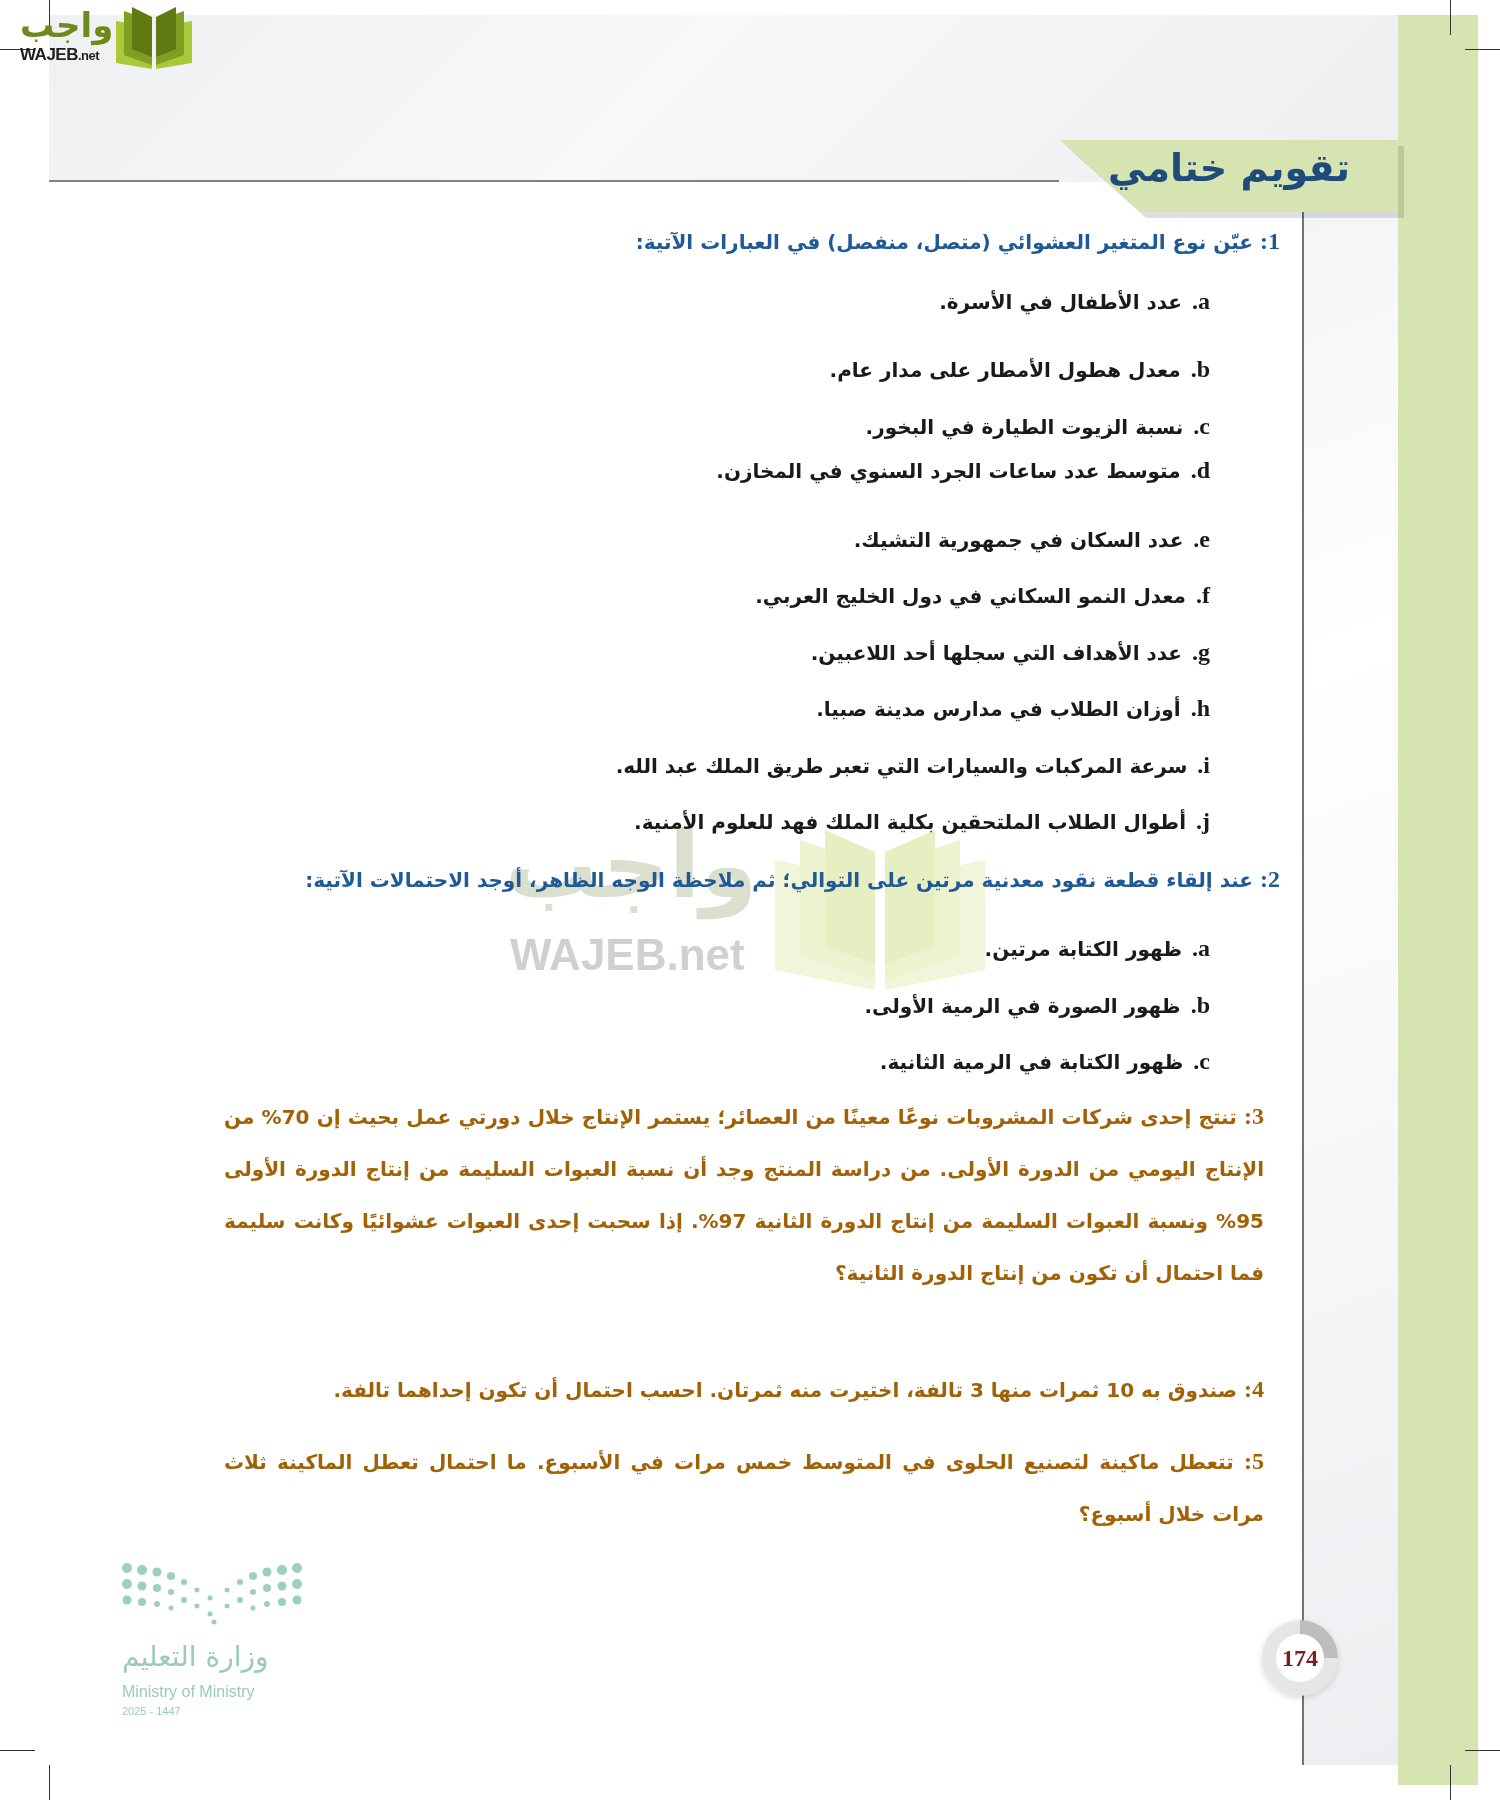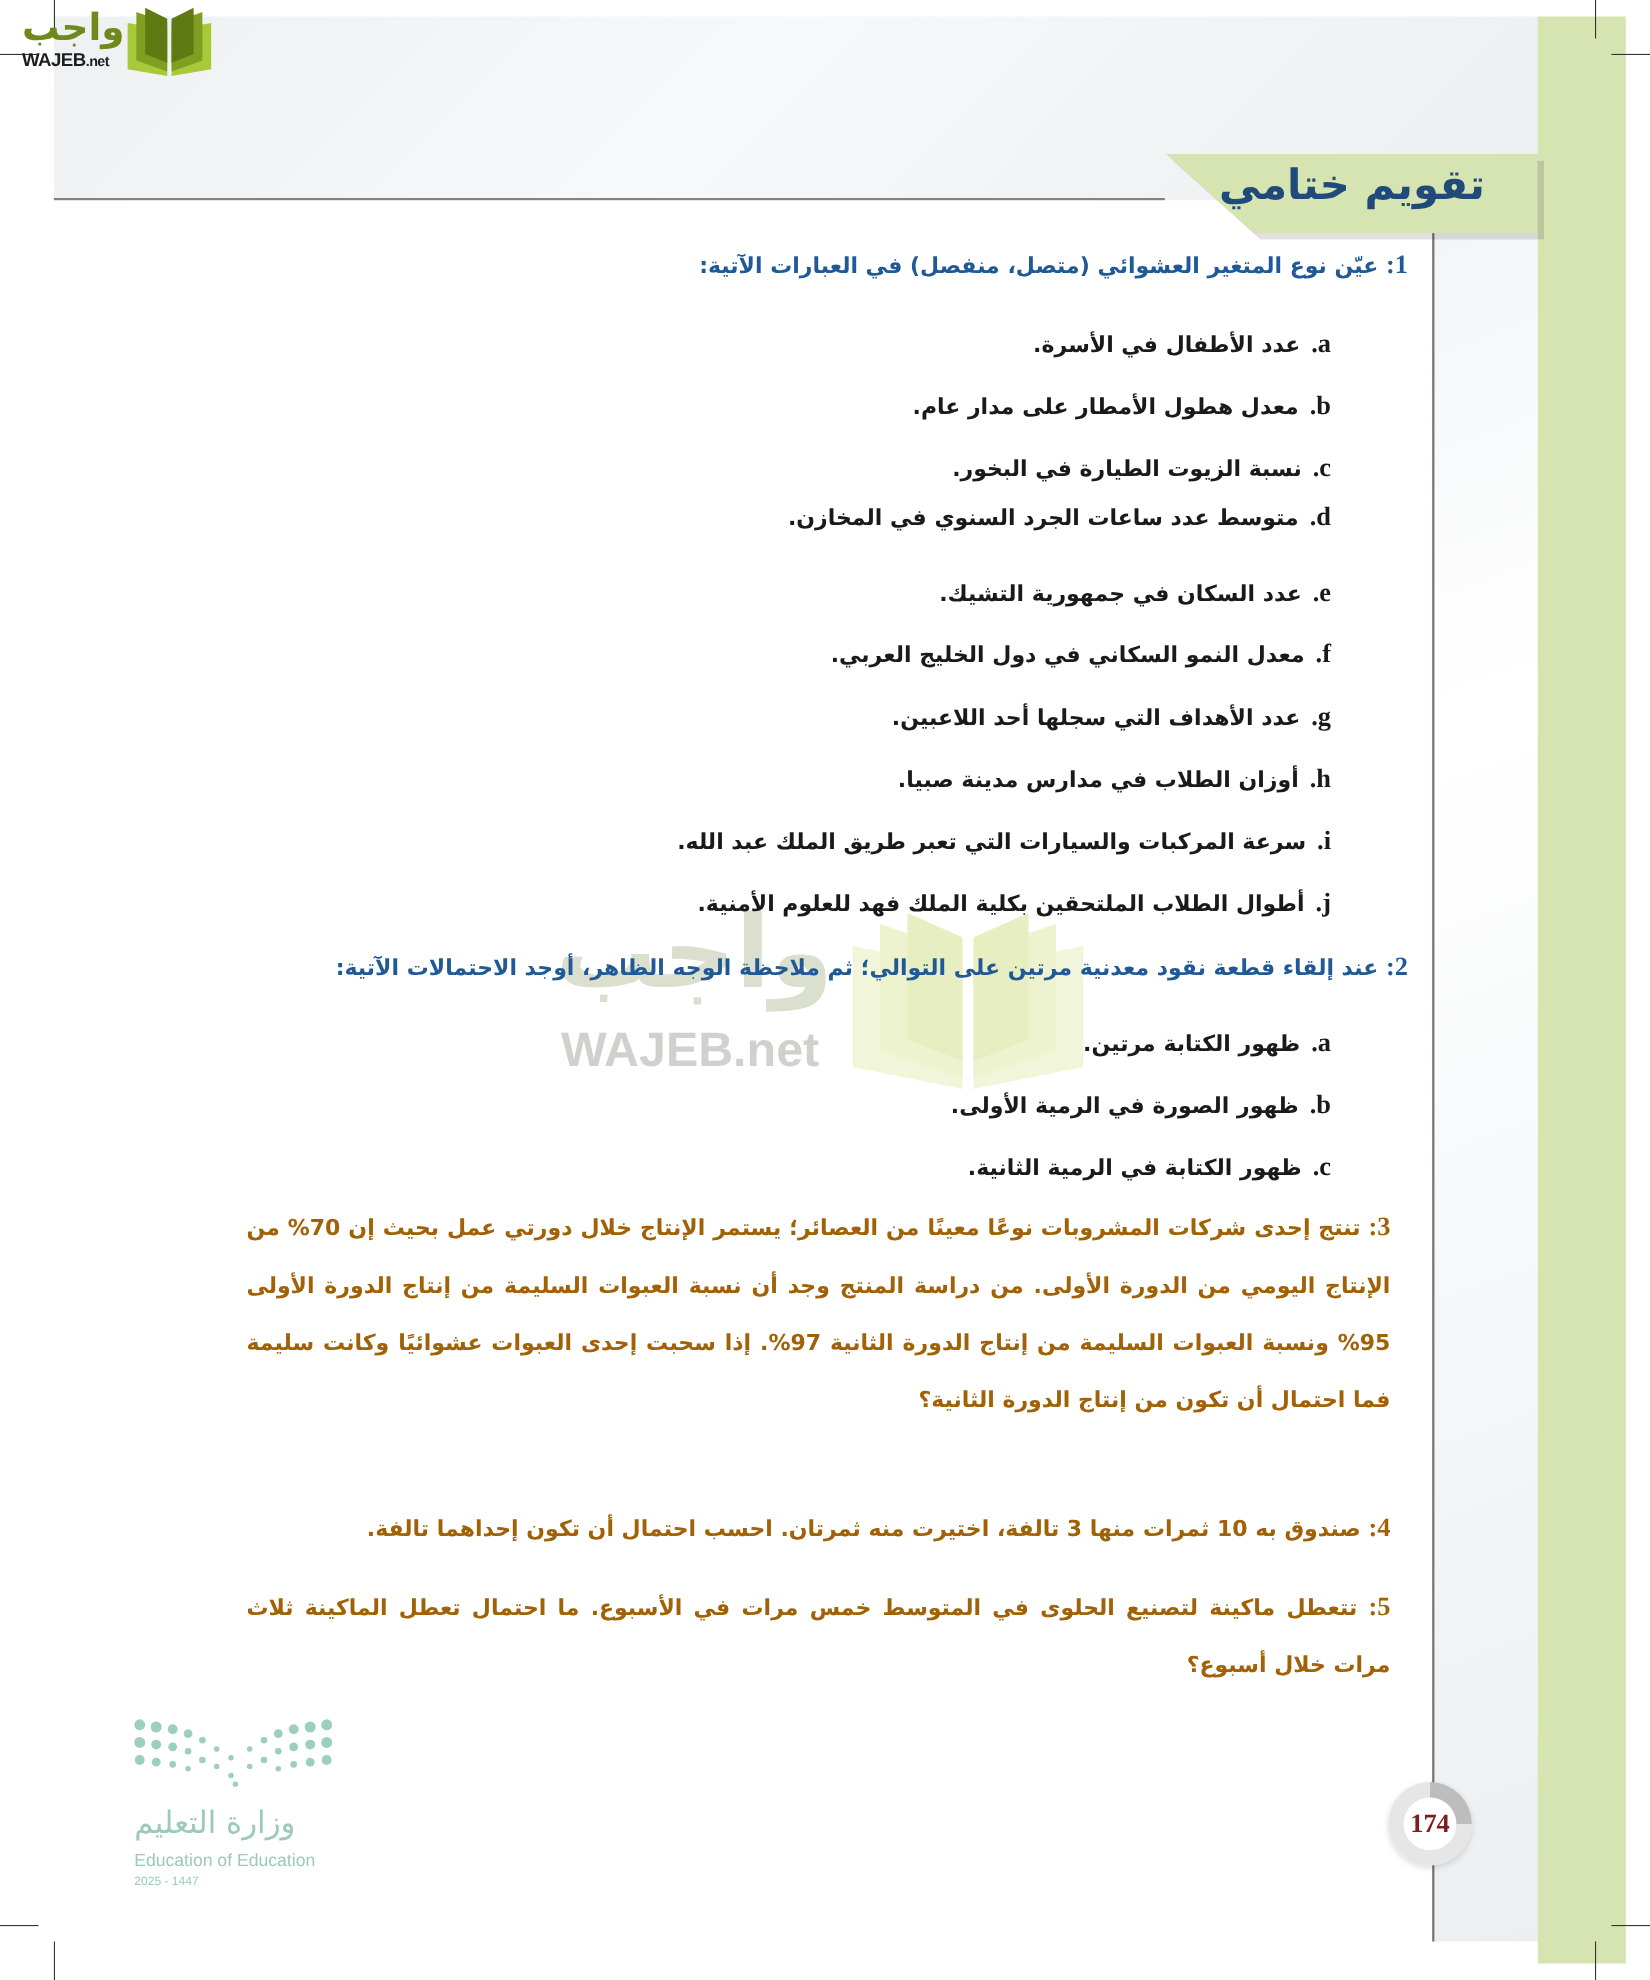--- a/index.html
+++ b/index.html
@@ -161,21 +161,21 @@
     <path d="M160 0 L110 22 L110 135 L160 115 Z" fill="#d5e190"></path>
   </svg>
 </div>
 
 <div class="content">
 
   <div class="q-head" style="top:-2px;">
     <span class="q-num">1:</span>
     <span>عيّن نوع المتغير العشوائي (متصل، منفصل) في العبارات الآتية:</span>
   </div>
-  <div class="item" style="top:70px;"><span class="lbl">a.</span><span>عدد الأطفال في الأسرة.</span></div>
+  <div class="item" style="top:58px;"><span class="lbl">a.</span><span>عدد الأطفال في الأسرة.</span></div>
   <div class="item" style="top:126px;margin-left:28px;"><span class="lbl">b.</span><span>معدل هطول الأمطار على مدار عام.</span></div>
   <div class="item" style="top:183px;"><span class="lbl">c.</span><span>نسبة الزيوت الطيارة في البخور.</span></div>
   <div class="item" style="top:227px;"><span class="lbl">d.</span><span>متوسط عدد ساعات الجرد السنوي في المخازن.</span></div>
   <div class="item" style="top:296px;"><span class="lbl">e.</span><span>عدد السكان في جمهورية التشيك.</span></div>
   <div class="item" style="top:352px;"><span class="lbl">f.</span><span>معدل النمو السكاني في دول الخليج العربي.</span></div>
   <div class="item" style="top:409px;"><span class="lbl">g.</span><span>عدد الأهداف التي سجلها أحد اللاعبين.</span></div>
   <div class="item" style="top:465px;"><span class="lbl">h.</span><span>أوزان الطلاب في مدارس مدينة صبيا.</span></div>
   <div class="item" style="top:522px;"><span class="lbl">i.</span><span>سرعة المركبات والسيارات التي تعبر طريق الملك عبد الله.</span></div>
   <div class="item" style="top:578px;"><span class="lbl">j.</span><span>أطوال الطلاب الملتحقين بكلية الملك فهد للعلوم الأمنية.</span></div>
 
@@ -237,21 +237,21 @@
       <circle cx="175" cy="40" r="4.5"></circle>
         <circle cx="160" cy="42" r="4"></circle>
         <circle cx="145" cy="44" r="3"></circle>
         <circle cx="131" cy="48" r="2.5"></circle>
         <circle cx="118" cy="40" r="3"></circle>
         <circle cx="105" cy="46" r="2.5"></circle>
         <circle cx="92" cy="62" r="2.5"></circle>
     </g>
   </svg>
   <div class="moe-ar">وزارة التعليم</div>
-  <div class="moe-en">Education of Education</div>
+  <div class="moe-en">Ministry of Ministry</div>
   <div class="moe-yr">2025 - 1447</div>
 </div>
 
 <div class="page-num">
   <div class="page-num-inner">
     <span class="page-num-text">174</span>
   </div>
 </div>
 
 </body></html>

